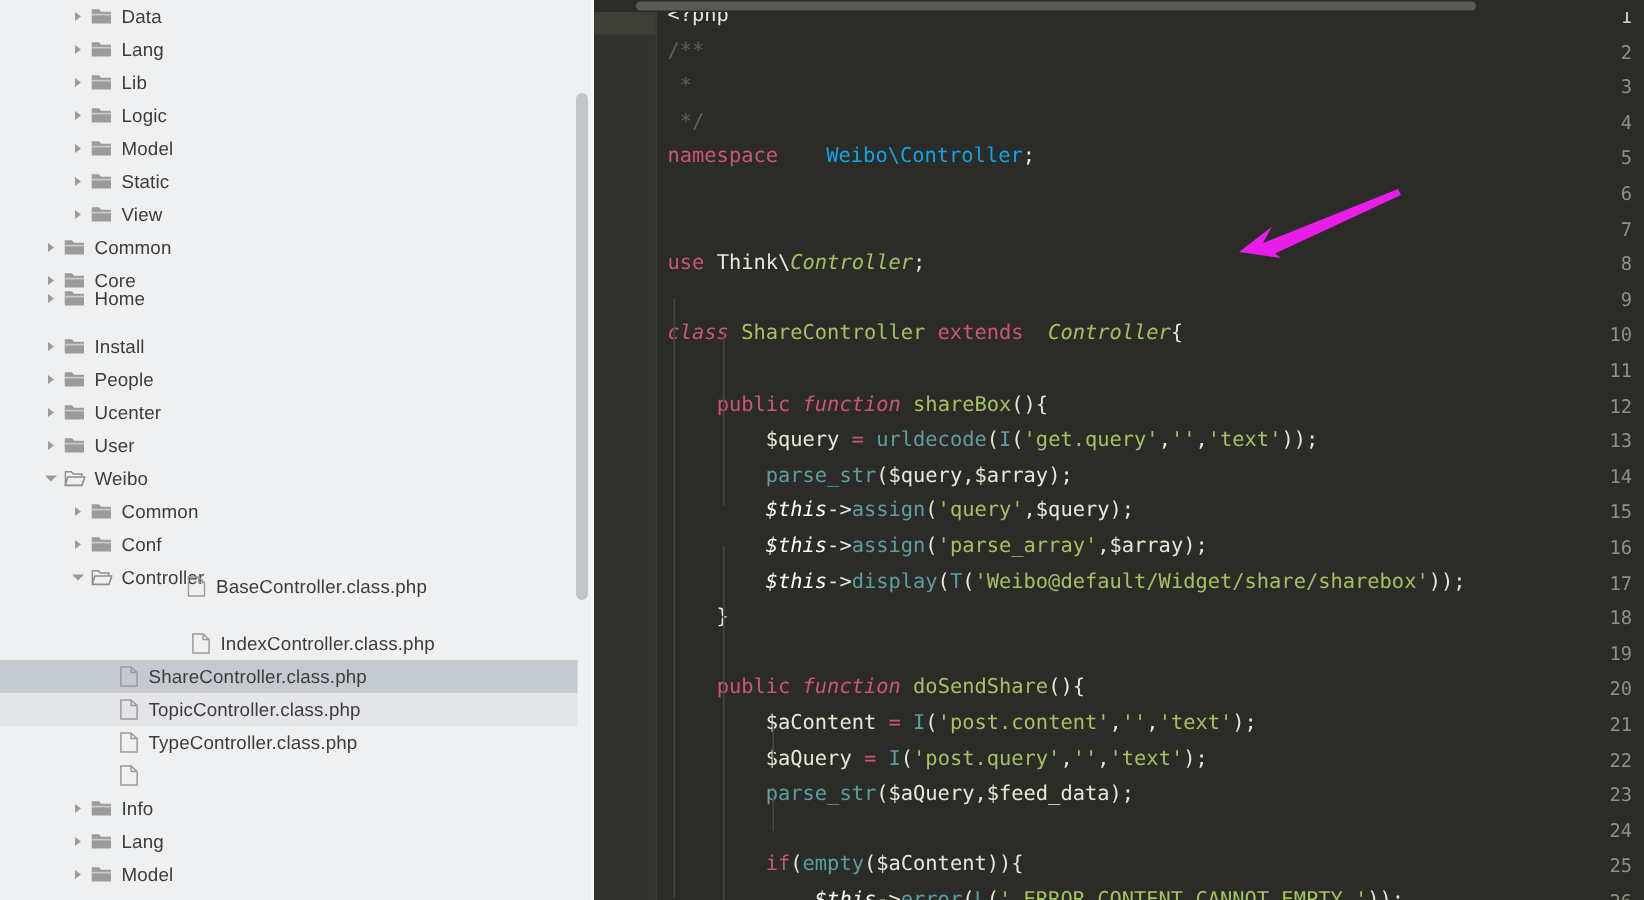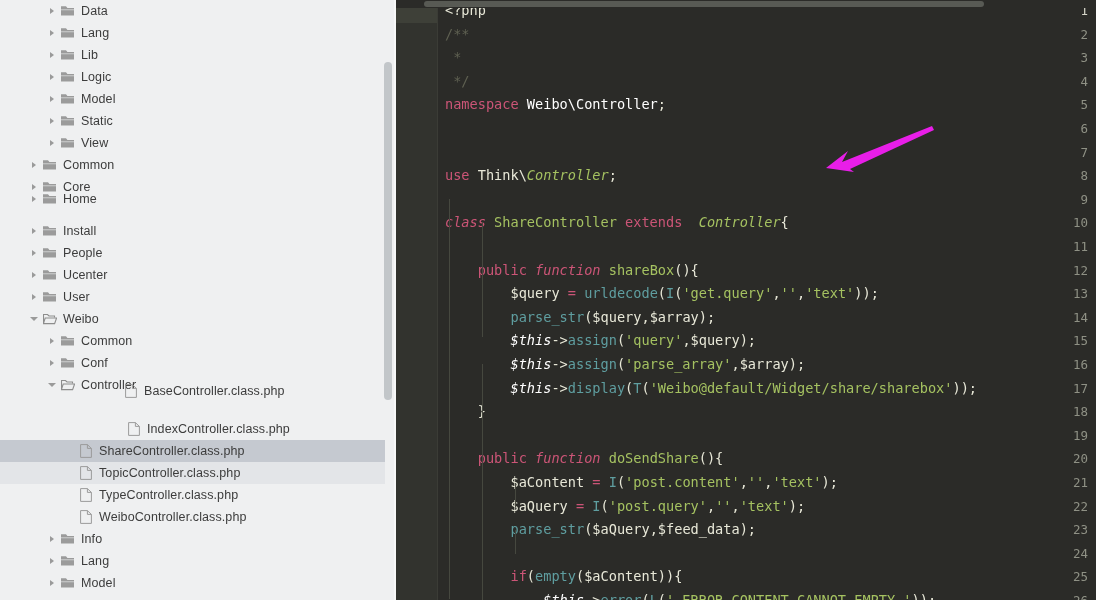--- a/index.html
+++ b/index.html
@@ -101,21 +101,21 @@
   }
   .guide {
     position:absolute; width:1px; background:#46483f;
   }
 
   
   .t-kw   { color:#cc5577; }
   .t-kw2  { color:#cc5577; font-style:italic; }
   .t-cls  { color:#a5c261; font-style:italic; }
   .t-str  { color:#a5c261;margin-top:12px; }
-  .t-ns   { color:#ffffff; }
+  .t-ns   { color:#0ea5e9;margin-left:24px; }
   .t-fn   { color:#a5c261; }
   .t-call { color:#5f9ea0; }
   .t-var  { color:#e8e8d8; }
   .t-this { color:#ffffff; font-style:italic; }
   .t-cmt  { color:#5f6152; }
   .t-op   { color:#cc5577; }
   .t-pl   { color:#e8e8d8; }
 
   
   #arrow { position:absolute; left:810px; top:115px; width:140px; height:70px; }
@@ -428,21 +428,20 @@
         <div style="width: 64px; flex: 0 0 auto; height: 1px;"></div>
         <span class="tw none">
           <i></i>
         </span>
         <span class="ic">
           <svg width="12" height="14" viewBox="0 0 12 14">
             <path d="M0.6 0.6 L7.4 0.6 L11.4 4.4 L11.4 13.4 L0.6 13.4 Z" fill="none" stroke="#9b9b9b" stroke-width="1"></path>
             <path d="M7.4 0.6 L7.4 4.4 L11.4 4.4" fill="none" stroke="#9b9b9b" stroke-width="1"></path>
           </svg>
         </span>
-        <span class="lbl">WeiboController.class.php</span>
       </div>
       <div class="row" style="top: 528px; position: absolute; left: 0px; width: 386px;">
         <div style="width: 46px; flex: 0 0 auto; height: 1px;"></div>
         <span class="tw ">
           <i></i>
         </span>
         <span class="ic">
           <svg width="14" height="12" viewBox="0 0 14 12">
             <path d="M0 1.2 L5 1.2 L6.4 2.9 L13 2.9 L13 10.6 L0 10.6 Z" fill="#9b9b9b"></path>
             <rect x="0" y="4.2" width="13" height="1.1" fill="#eff0f1" opacity="0.55"></rect>

